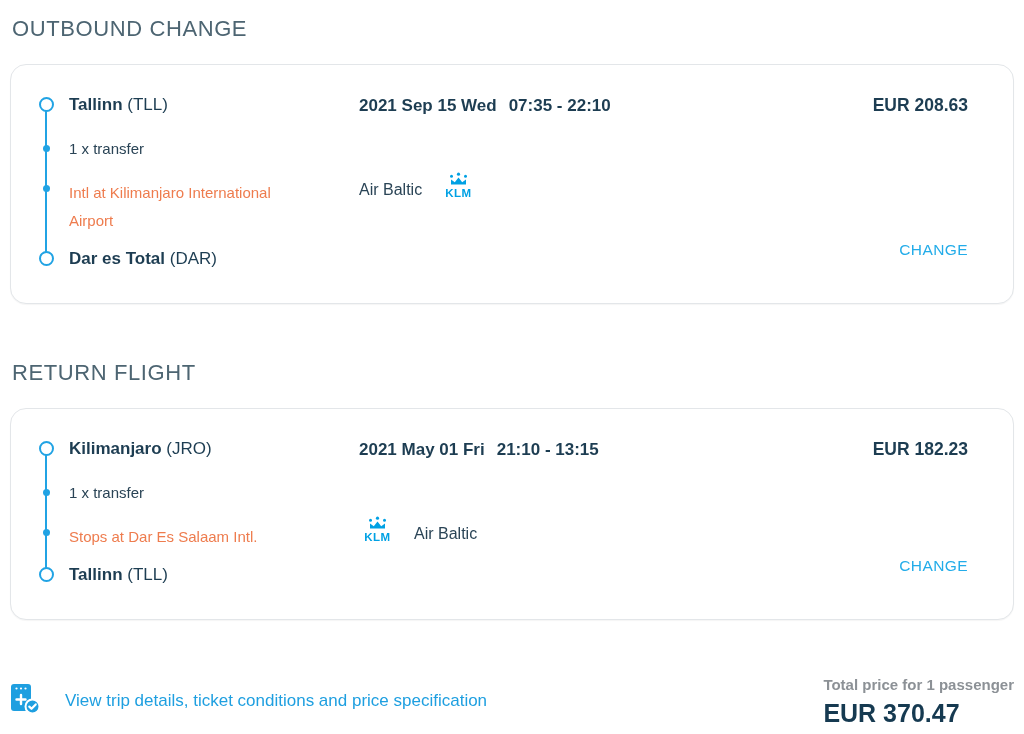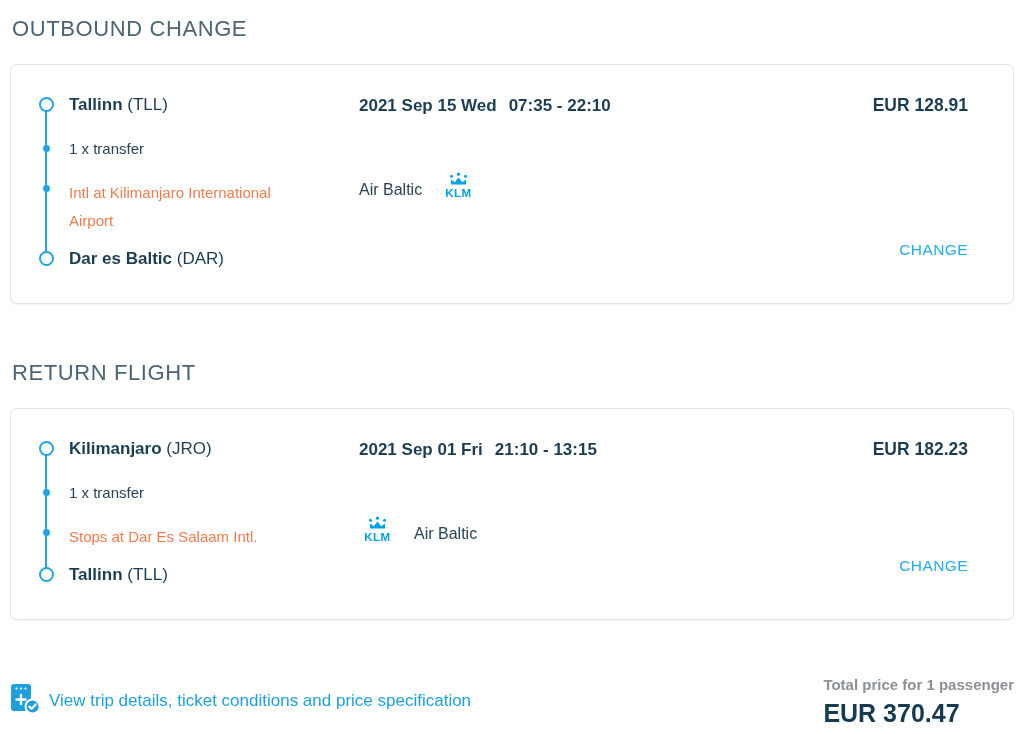--- a/index.html
+++ b/index.html
@@ -11,21 +11,21 @@
   }
   .section-title {
     font-size: 22px;
     font-weight: 300;
     letter-spacing: 0.6px;
     color: #4d6572;
     margin: 4px 0 22px 2px;
   }
   .flight-card {
     border: 1px solid #e3e6e9;
-    border-radius: 6px;
+    border-radius: 16px;
     background: #ffffff;
     box-shadow: 0 1px 1px rgba(0,0,0,0.04);
     padding: 30px 45px 34px 28px;
     display: grid;
     grid-template-columns: 320px 1fr 190px;
     margin-bottom: 56px;
   }
   .flight-card.second { }
 
   
@@ -126,21 +126,21 @@
   
   .footer {
     display: flex;
     justify-content: space-between;
     align-items: flex-end;
     margin-top: 14px;
   }
   .details-link {
     display: flex;
     align-items: center;
-    gap: 8px;
+    gap: 24px;
     font-size: 17px;
     color: #1e9fe0;
     text-decoration: none;
     cursor: pointer;
     padding-bottom: 8px;
   }
   .total-box { text-align: left; }
   .total-label {
     font-size: 15px;
     font-weight: 600;
@@ -169,21 +169,21 @@
     <div class="route-row transfer-row">
       <span class="marker dot-marker"></span>
       <span>1 x transfer</span>
     </div>
     <div class="route-row stops-row">
       <span class="marker dot-marker"></span>
       <span>Intl at Kilimanjaro International Airport</span>
     </div>
     <div class="route-row station last">
       <span class="marker circle-marker"></span>
-      <span class="city">Dar es Baltic</span>
+      <span class="city">Dar es Total</span>
       <span>(DAR)</span>
     </div>
   </div>
 
   <div class="mid-col">
     <div class="datetime">
       <span>2021 Sep 15 Wed</span>
       <span>07:35 - 22:10</span>
     </div>
     <div class="airline-row">
@@ -196,21 +196,21 @@
             <circle cx="25.5" cy="4.2" r="1.5"></circle>
             <path d="M11 7.5 L14.8 10.2 L18.5 5.6 L22.2 10.2 L26 7.5 L26 12.6 L11 12.6 Z"></path>
             <text x="18.5" y="25" text-anchor="middle" font-size="11.5" font-weight="bold" font-family="Liberation Sans, sans-serif" letter-spacing="0.5">KLM</text>
           </g>
         </svg>
       </span>
     </div>
   </div>
 
   <div class="price-col">
-    <div class="price">EUR 128.91</div>
+    <div class="price">EUR 208.63</div>
     <button class="change-btn">CHANGE</button>
   </div>
 </div>
 
 <h2 class="section-title">RETURN FLIGHT</h2>
 
 <div class="flight-card second">
   <div class="route">
     <div class="route-line"></div>
     <div class="route-row station row-gap">
@@ -228,21 +228,21 @@
     </div>
     <div class="route-row station last">
       <span class="marker circle-marker"></span>
       <span class="city">Tallinn</span>
       <span>(TLL)</span>
     </div>
   </div>
 
   <div class="mid-col">
     <div class="datetime">
-      <span>2021 Sep 01 Fri</span>
+      <span>2021 May 01 Fri</span>
       <span>21:10 - 13:15</span>
     </div>
     <div class="airline-row">
       <span class="klm-logo">
         <svg width="37" height="27" viewBox="0 0 37 27">
           <g fill="#00a1e4">
             <circle cx="18.5" cy="2.2" r="1.6"></circle>
             <circle cx="11.5" cy="4.2" r="1.5"></circle>
             <circle cx="25.5" cy="4.2" r="1.5"></circle>
             <path d="M11 7.5 L14.8 10.2 L18.5 5.6 L22.2 10.2 L26 7.5 L26 12.6 L11 12.6 Z"></path>

